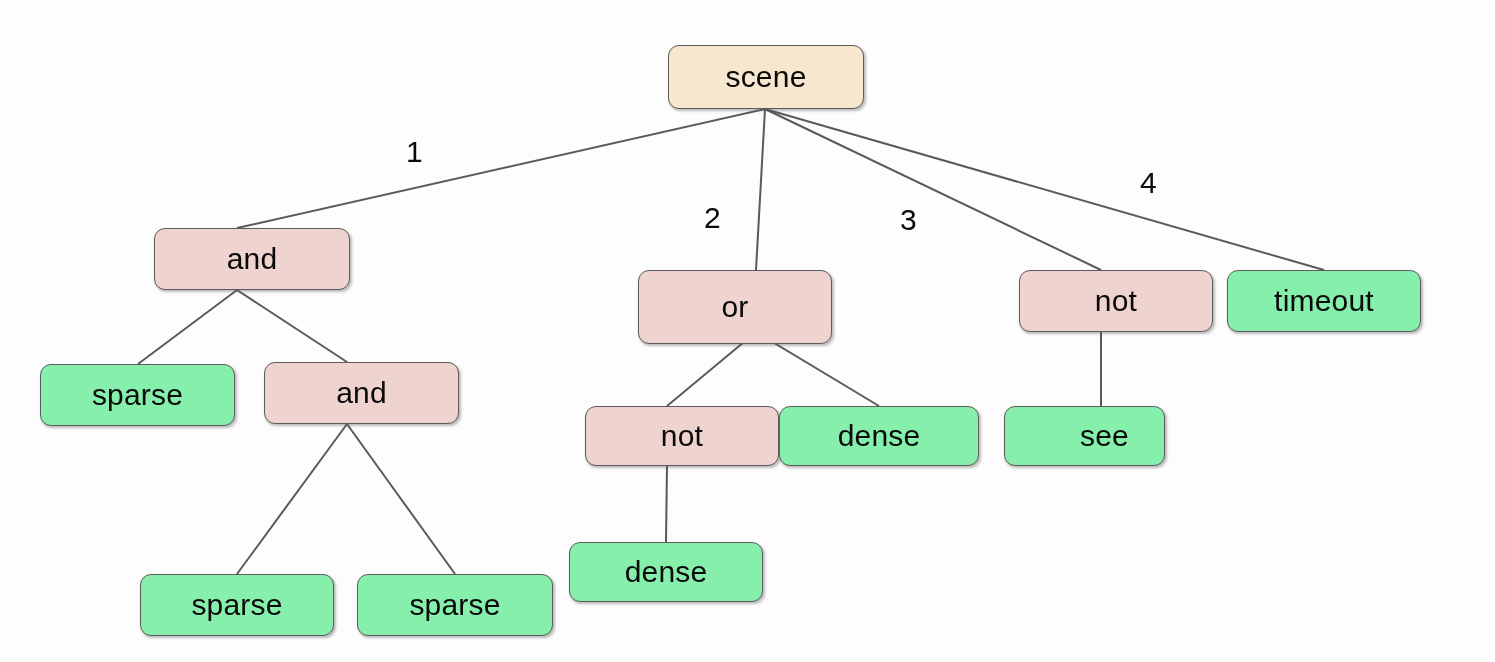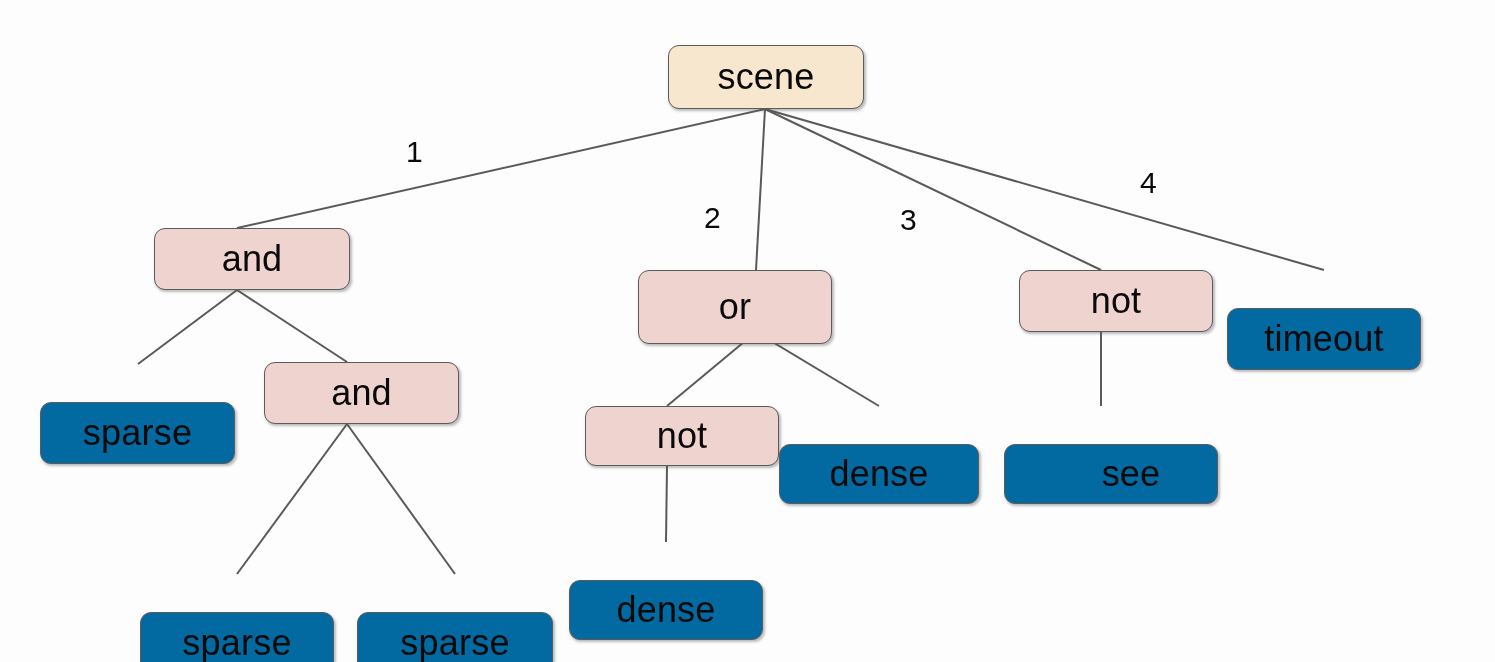--- a/index.html
+++ b/index.html
@@ -26,30 +26,30 @@
     pointer-events: none;
   }
   .node {
     position: absolute;
     box-sizing: border-box;
     border: 1.6px solid #5c5c5c;
     border-radius: 11px;
     display: flex;
     align-items: center;
     justify-content: center;
-    font-size: 36px;
+    font-size: 30px;
     color: #0a0a0a;
     letter-spacing: 0.2px;
     box-shadow: 1.5px 2px 2.5px rgba(90, 90, 90, 0.40);
     white-space: nowrap;
     line-height: 1;
   }
   .node.root   { background: #f6e7ce; }
   .node.op     { background: #eed3cf; margin-left: 15px; }
-  .node.term   { background: #0369a1; margin-top: 38px; }
+  .node.term   { background: #86efac; }
   .edge-label {
     position: absolute;
     font-size: 30px;
     color: #0a0a0a;
     line-height: 1;
     white-space: nowrap;
   }
 </style>
 </head>
 <body>
@@ -74,21 +74,21 @@
   <div id="node-layer">
       <div class="node root" style="left: 668px; top: 45px; width: 196px; height: 64px;">scene</div>
       <div class="node op" style="left: 139px; top: 228px; width: 196px; height: 62px;">and</div>
       <div class="node op" style="left: 623px; top: 270px; width: 194px; height: 74px;">or</div>
       <div class="node op" style="left: 1004px; top: 270px; width: 194px; height: 62px;">not</div>
       <div class="node term" style="left: 1227px; top: 270px; width: 194px; height: 62px;">timeout</div>
       <div class="node term" style="left: 40px; top: 364px; width: 195px; height: 62px;">sparse</div>
       <div class="node op" style="left: 249px; top: 362px; width: 195px; height: 62px;">and</div>
       <div class="node op" style="left: 570px; top: 406px; width: 194px; height: 60px;">not</div>
       <div class="node term" style="left: 779px; top: 406px; width: 200px; height: 60px;">dense</div>
-      <div class="node term" style="left: 1004px; top: 406px; width: 214px; height: 60px; padding-left: 40px;">see</div>
+      <div class="node term" style="left: 1004px; top: 406px; width: 161px; height: 60px; padding-left: 40px;">see</div>
       <div class="node term" style="left: 569px; top: 542px; width: 194px; height: 60px;">dense</div>
       <div class="node term" style="left: 140px; top: 574px; width: 194px; height: 62px;">sparse</div>
       <div class="node term" style="left: 357px; top: 574px; width: 196px; height: 62px;">sparse</div>
     </div>
   <div id="label-layer">
       <div class="edge-label" style="left: 406px; top: 137px;">1</div>
       <div class="edge-label" style="left: 704px; top: 203px;">2</div>
       <div class="edge-label" style="left: 900px; top: 205px;">3</div>
       <div class="edge-label" style="left: 1140px; top: 168px;">4</div>
     </div>

